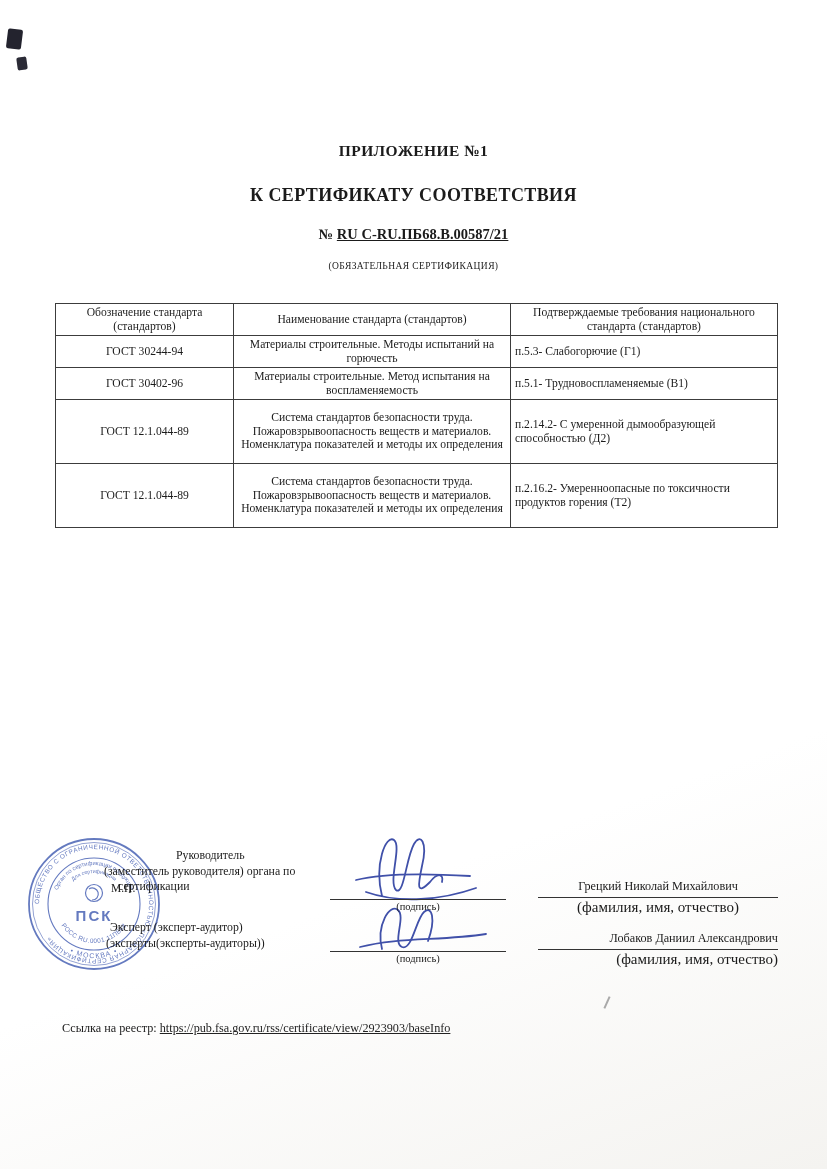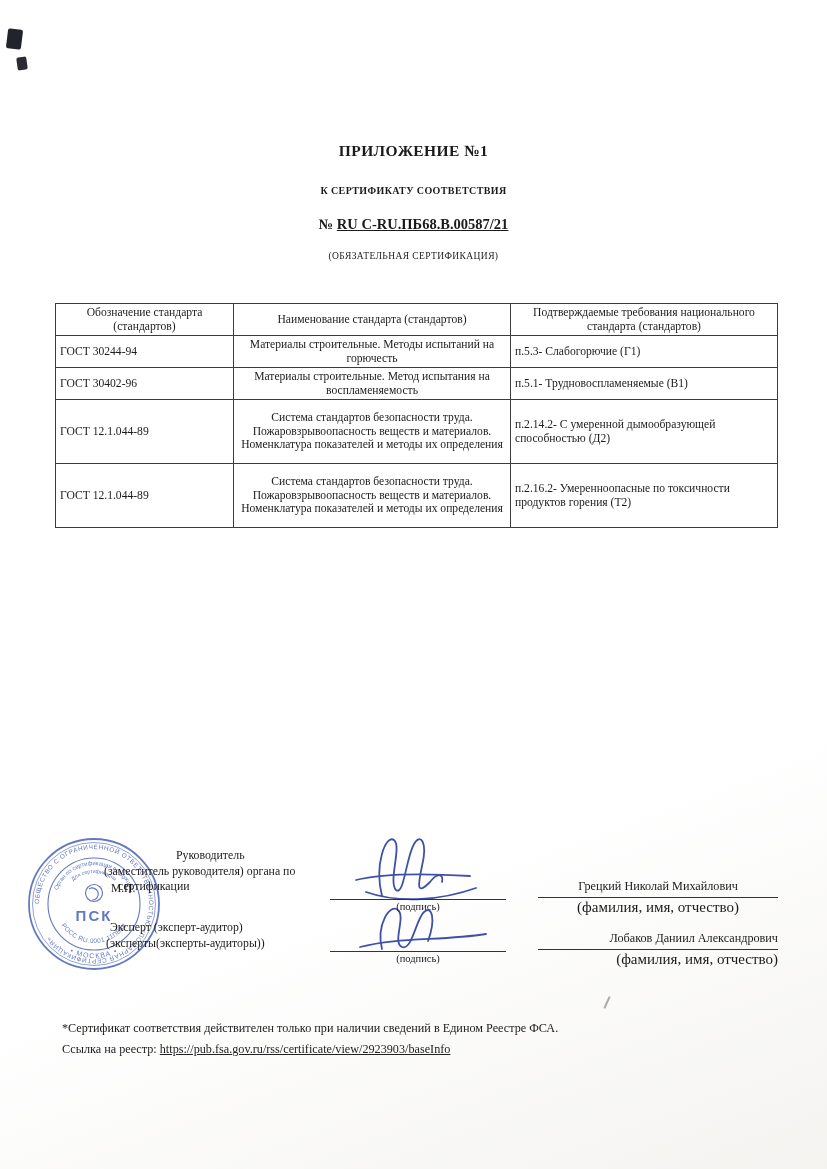--- a/index.html
+++ b/index.html
@@ -14,31 +14,31 @@
   .artifact1 { position:absolute; left:7px; top:29px; width:15px; height:20px;
     background:#23232e; transform:rotate(7deg); border-radius:2px; }
   .artifact2 { position:absolute; left:17px; top:57px; width:10px; height:13px;
     background:#2b2b36; transform:rotate(-8deg); border-radius:2px; }
   .artifact3 { position:absolute; left:606px; top:996px; width:2px; height:13px;
     background:#a9a9a9; transform:rotate(24deg); }
 
   
   .doc-header { position:absolute; top:142px; left:0; right:0; text-align:center; }
   .h-title { font-size:15.5px; font-weight:bold; letter-spacing:.4px; }
-  .h-subtitle { margin-top:25px; font-size:10px; font-weight:bold; letter-spacing:.4px; }
+  .h-subtitle { margin-top:25px; font-size:18px; font-weight:bold; letter-spacing:.4px; }
   .h-number { margin-top:20px; font-size:14.5px; font-weight:bold; }
   .h-number .num-val { text-decoration:underline; }
   .h-note { margin-top:18px; font-size:9.5px; letter-spacing:.4px; }
 
   
   .std-table { position:absolute; top:303px; left:55px; width:722px;
     border-collapse:collapse; table-layout:fixed; font-size:11.6px; line-height:13.5px; }
   .std-table th, .std-table td { border:1px solid #3c3c3c; padding:2px 4px; vertical-align:middle; }
   .std-table th { font-weight:normal; text-align:center; }
-  .cell-std { text-align:left; }
+  .cell-std { text-align:center; }
   .cell-name { text-align:center; }
   .cell-req { text-align:left; vertical-align:top; padding:3px 7px 3px 7px; }
 
   
   .mp-label { position:absolute; left:111px; top:882px; font-size:11.5px; }
   .role-block1 { position:absolute; left:104px; top:848px; width:230px; font-size:11.8px; line-height:15.5px; }
   .role-block1 .r1 { margin-left:72px; }
   .role-block1 .r3 { margin-left:14px; }
   .role-block2 { position:absolute; left:110px; top:920px; width:230px; font-size:11.8px; line-height:15.5px; }
   .role-block2 .r2 { margin-left:-4px; }
@@ -183,17 +183,16 @@
     <div class="name-caption">(фамилия, имя, отчество)</div>
   </div>
 
   <div class="name-block2">
     <div class="name-val">Лобаков Даниил Александрович</div>
     <div class="name-rule"></div>
     <div class="name-caption">(фамилия, имя, отчество)</div>
   </div>
 
   <div class="footer">
-    <div>*Сертификат соответствия действителен только при наличии сведений в Едином Реестре ФСА.</div>
     <div><span>Ссылка на реестр: </span><span class="reg-link">https://pub.fsa.gov.ru/rss/certificate/view/2923903/baseInfo</span></div>
   </div>
 
 </div>
 
 </body></html>

